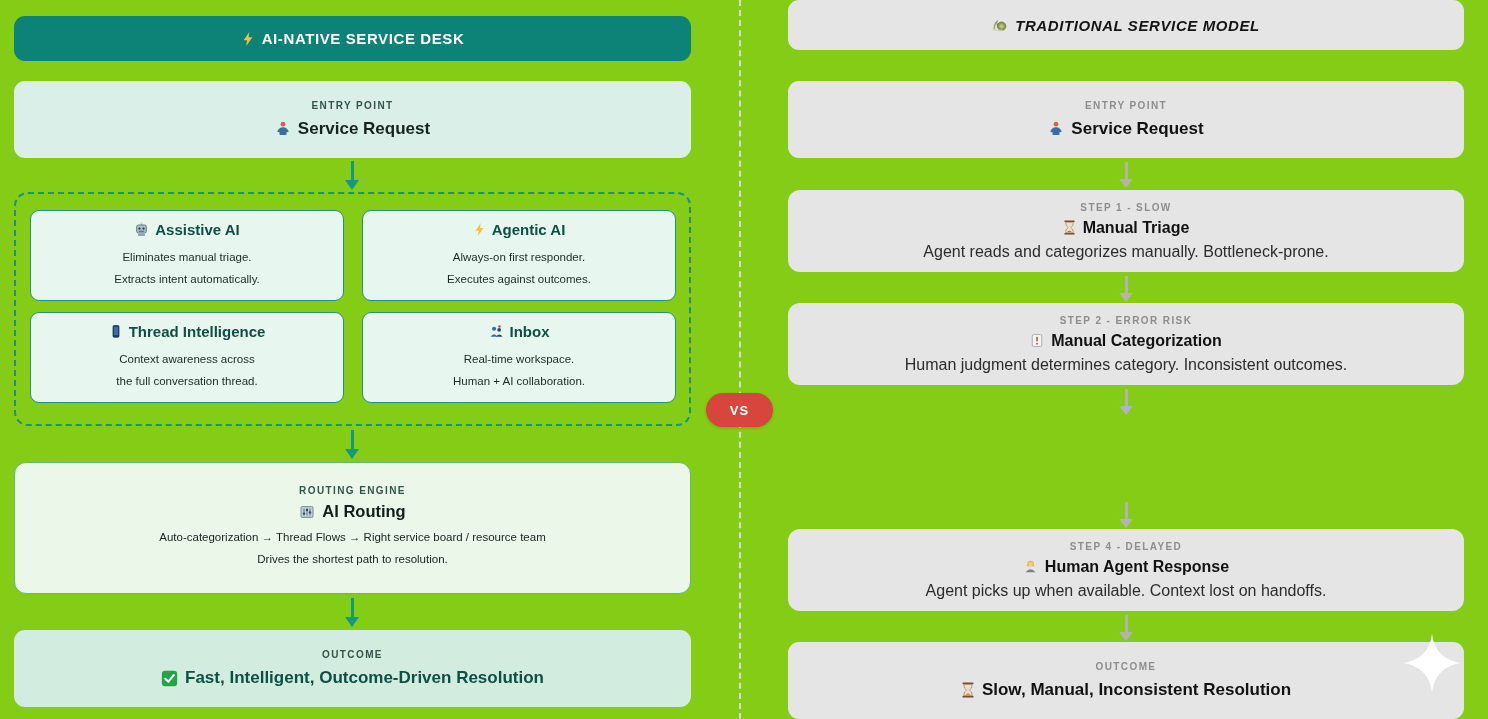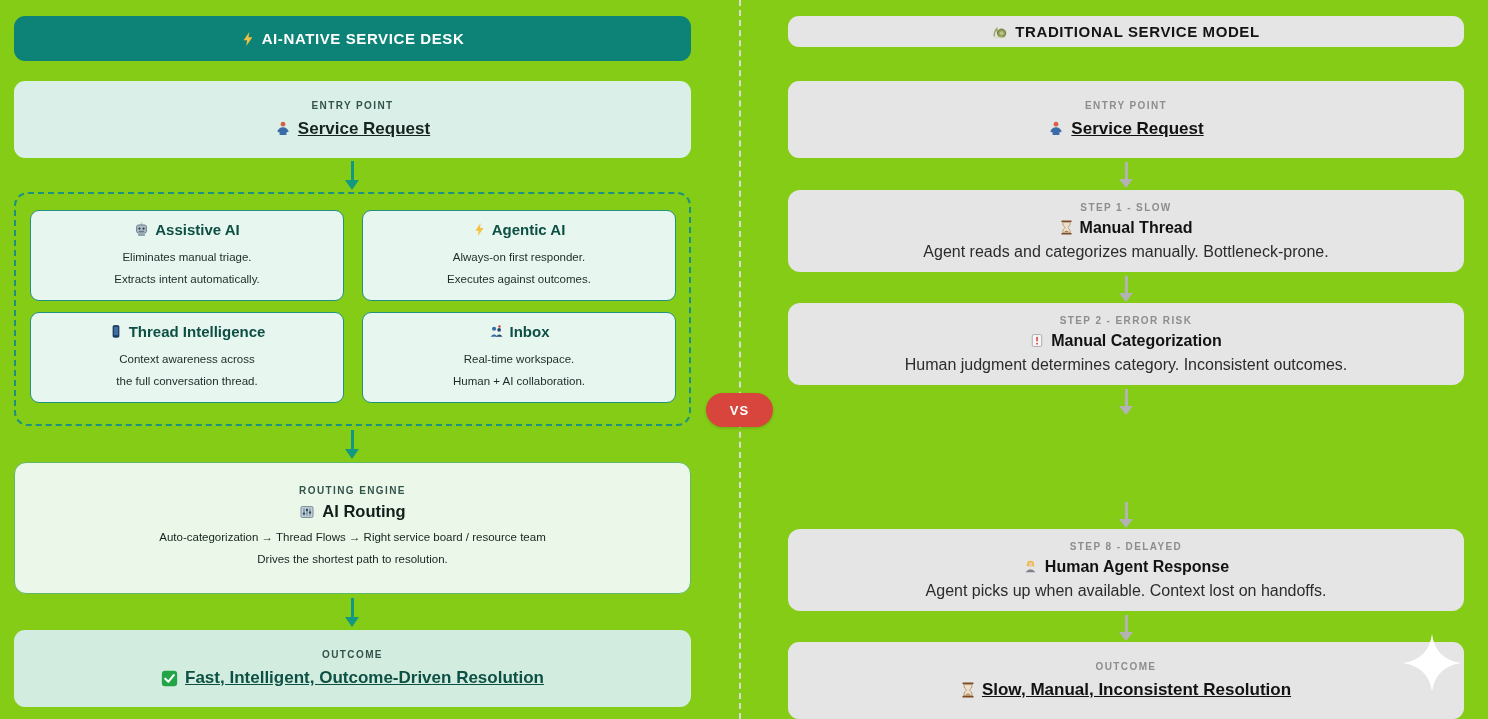--- a/index.html
+++ b/index.html
@@ -35,21 +35,21 @@
   .card-title { font-size:15px; font-weight:bold; color:#0d4f44; display:flex; align-items:center; gap:6px; margin-bottom:9px; }
   .card-line { font-size:11.5px; color:#1e2a28; line-height:1.85; }
 
   .routing { background:#ebf8e9; border:1.5px solid #62b866; border-radius:12px; }
   .routing-title { font-size:16.5px; font-weight:bold; color:#101f1c; display:flex; align-items:center; gap:7px; }
   .routing-line { font-size:11.5px; color:#15231f; line-height:1.9; }
 
   .step-title { font-size:16px; font-weight:bold; color:#121212; display:flex; align-items:center; gap:7px; }
   .step-desc { font-size:16px; color:#2c2c2c; }
 
-  .gap8 { margin-top:8px;text-decoration:underline; } .gap6 { margin-top:6px; }
+  .gap8 { margin-top:8px; } .gap6 { margin-top:6px; }
 
   
   .arrow { position:absolute; display:flex; flex-direction:column; align-items:center; }
   .arrow .shaft { width:3px; }
   .arrow .head { width:0; height:0; border-left:7px solid transparent; border-right:7px solid transparent; }
   .arrow-teal .shaft { background:#13997f; height:19px; }
   .arrow-teal .head { border-top:10px solid #13997f; }
   .arrow-gray .shaft { background:#b3b3b3; height:17px; }
   .arrow-gray .head { border-top:9px solid #b3b3b3; }
 
@@ -203,21 +203,21 @@
       </span>
       <span>Fast, Intelligent, Outcome-Driven Resolution</span>
     </div>
   </div>
 
   <div class="divider"></div>
   <div class="vs-pill">
     <span>VS</span>
   </div>
 
-  <div class="box rounded hdr-right" style="left:788px; top:16px; width:676px; height:31px;">
+  <div class="box rounded hdr-right" style="left:788px; top:0; width:676px; height:50px;font-style:italic;">
     <div class="hdr-title">
       <span class="icon">
         <svg width="16" height="16" viewBox="0 0 16 16">
             <path d="M2.2 12.6 q0 -6 2.8 -8 q-0.4 3 1 5" fill="none" stroke="#98a45c" stroke-width="1.3"></path>
             <circle cx="9.6" cy="9.2" r="4.2" fill="#8f9c52" stroke="#656f34" stroke-width="0.8"></circle>
             <circle cx="9.6" cy="9.2" r="2" fill="#b9c287"></circle>
             <path d="M1.4 13.8 q5.4 -2.6 13 0 z" fill="#cdd6a0"></path>
           </svg>
       </span>
       <span>TRADITIONAL SERVICE MODEL</span>
@@ -246,21 +246,21 @@
     <div class="micro-label micro-right">STEP 1 - SLOW</div>
     <div class="step-title gap6">
       <span class="icon">
         <svg width="13" height="15" viewBox="0 0 14 16">
             <rect x="1.4" y="0.4" width="11.2" height="1.8" rx="0.9" fill="#7b4a21"></rect>
             <rect x="1.4" y="13.8" width="11.2" height="1.8" rx="0.9" fill="#7b4a21"></rect>
             <path d="M3 2.4 h8 v1.6 q0 2.2 -2.6 4 q2.6 1.8 2.6 4 v1.6 h-8 v-1.6 q0 -2.2 2.6 -4 q-2.6 -1.8 -2.6 -4 z" fill="#ece0cd" stroke="#9c7b52" stroke-width="0.7"></path>
             <path d="M4.6 12.8 q2.4 -2.8 4.8 0 z" fill="#b5763a"></path>
           </svg>
       </span>
-      <span>Manual Thread</span>
+      <span>Manual Triage</span>
     </div>
     <div class="step-desc gap6">Agent reads and categorizes manually. Bottleneck-prone.</div>
   </div>
 
   <div class="arrow arrow-gray" style="left:1119px; top:276px;">
     <div class="shaft"></div>
       <div class="head"></div>
   </div>
 
   <div class="box step-box" style="left:788px; top:303px; width:676px; height:82px;">
@@ -283,21 +283,21 @@
       <div class="head"></div>
   </div>
 
 
   <div class="arrow arrow-gray" style="left:1119px; top:502px;">
     <div class="shaft"></div>
       <div class="head"></div>
   </div>
 
   <div class="box step-box" style="left:788px; top:529px; width:676px; height:82px;">
-    <div class="micro-label micro-right">STEP 8 - DELAYED</div>
+    <div class="micro-label micro-right">STEP 4 - DELAYED</div>
     <div class="step-title gap6">
       <span class="icon">
         <svg width="15" height="15" viewBox="0 0 16 16">
             <path d="M4.4 5.4 a3.6 3.6 0 0 1 7.2 0 l0.4 2.2 h-8 z" fill="#e8b83a"></path>
             <circle cx="8" cy="5.6" r="2.3" fill="#f0c9a0"></circle>
             <path d="M2.6 14.2 q5.4 -6.6 10.8 0 z" fill="#7d828a"></path>
           </svg>
       </span>
       <span>Human Agent Response</span>
     </div>

